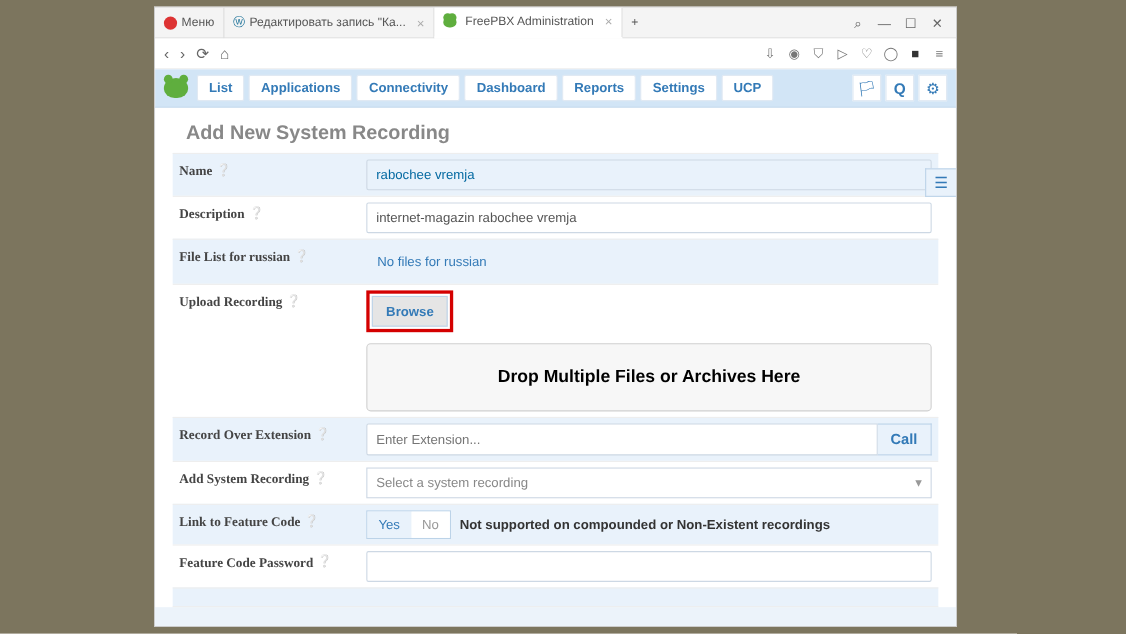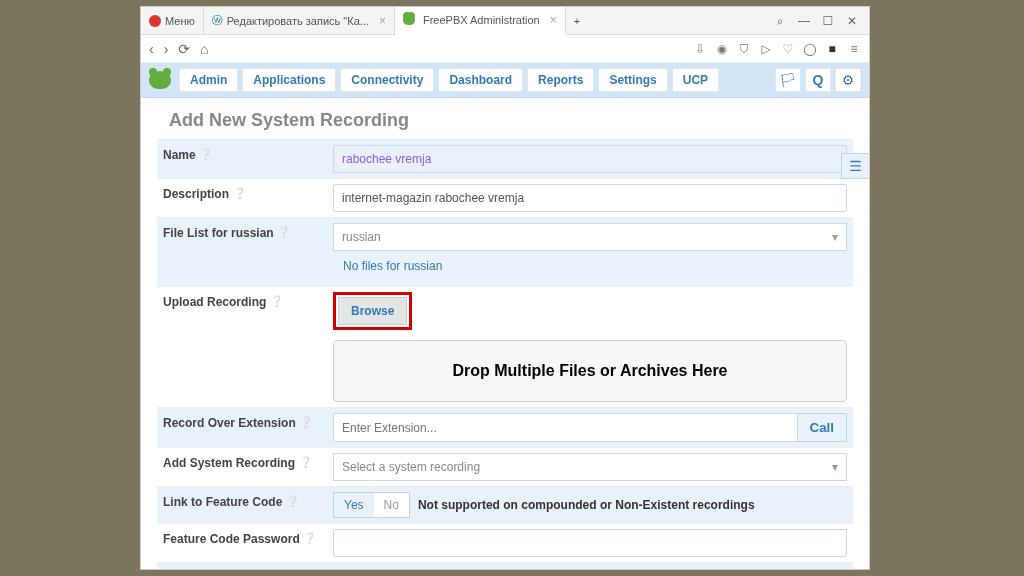--- a/index.html
+++ b/index.html
@@ -21,25 +21,25 @@
   .frog { width:22px;height:18px;border-radius:50% 50% 45% 45%;background:#5fae3e;position:relative;margin-right:4px;}
   .frog::before,.frog::after{content:'';position:absolute;top:-3px;width:8px;height:8px;background:#5fae3e;border-radius:50%;}
   .frog::before{left:0;} .frog::after{right:0;}
   .menu-item { background: #fff; color: #337ab7; font-weight: bold; padding: 4px 10px; font-size: 12px; border: 1px solid #e0e9f3; border-radius: 2px; }
   .menubar-right { margin-left: auto; display: flex; gap: 4px; }
   .iconbtn { background: #fff; border: 1px solid #e0e9f3; width: 26px; height: 24px; display: flex; align-items:center; justify-content:center; color:#337ab7; font-size:14px; }
   .page { background: #fff; margin: 0; padding: 8px 16px 0 16px; }
   .page-title { color: #888; font-size: 18px; font-weight: bold; margin: 4px 0 8px 12px; }
   .form-row { display: flex; border-top: 1px solid #eee; }
   .form-row.blue { background: #e9f2fb; }
-  .label-cell { width: 170px; padding: 8px 6px; font-weight: bold; font-size: 12px; color: #444; display:flex; gap:4px; }
+  .label-cell { width: 170px; padding: 8px 6px; font-weight: bold; font-size: 12px; color: #444; display:flex; gap:4px;font-family:Liberation Serif, serif; }
   .help-icon { color:#5cb3e6; font-size:11px; }
   .field-cell { flex: 1; padding: 5px 6px; }
   .input { width: 100%; padding: 6px 8px; border: 1px solid #cdd8e4; background:#fff; font-size: 12px; border-radius: 2px; color:#555; }
-  .input.blue { background: #e9f2fb; color:#8b5cf6; }
+  .input.blue { background: #e9f2fb; color:#0369a1; }
   .select-like { width:100%; padding:6px 8px; border:1px solid #cdd8e4; background:#fff; font-size:12px; color:#888; position:relative; }
   .select-like::after { content:'▾'; position:absolute; right:8px; color:#999; }
   .no-files { padding: 8px 10px; color:#337ab7; font-size:12px; }
   .browse-wrap { display:inline-block; border: 3px solid #d40000; padding:2px; }
   .browse-btn { background:#e5e5e5; border:1px solid #bcd3e8; color:#337ab7; font-weight:bold; padding: 6px 12px; font-size:12px; }
   .dropzone { margin-top:10px; border:1px solid #d0d0d0; border-radius:4px; background:#f7f7f7; height:62px; display:flex; align-items:center; justify-content:center; font-size:16px; font-weight:bold; color:#000000; }
   .ext-row { display:flex; gap:0; }
   .ext-row .input { flex:1; border-radius:2px 0 0 2px; }
   .call-btn { background:#e9f2fb; border:1px solid #bcd3e8; color:#337ab7; font-weight:bold; padding:6px 12px; border-left:0; }
   .yesno { display:flex; align-items:center; gap:8px; }
@@ -89,21 +89,21 @@
       <span class="icon">▷</span>
       <span class="icon">♡</span>
       <span class="icon">◯</span>
       <span class="icon" style="color:#333">■</span>
       <span class="icon">≡</span>
     </div>
   </div>
   <div class="content">
     <div class="menubar">
       <span class="frog"></span>
-      <span class="menu-item">Admin</span>
+      <span class="menu-item">List</span>
       <span class="menu-item">Applications</span>
       <span class="menu-item">Connectivity</span>
       <span class="menu-item">Dashboard</span>
       <span class="menu-item">Reports</span>
       <span class="menu-item">Settings</span>
       <span class="menu-item">UCP</span>
       <div class="menubar-right">
         <span class="iconbtn">🏳</span>
         <span class="iconbtn">
             <b>Q</b>
@@ -129,21 +129,20 @@
           </div>
         <div class="field-cell"><input class="input" value="internet-magazin rabochee vremja" style=""></div>
       </div>
 
       <div class="form-row blue">
         <div class="label-cell">
             <span>File List for russian</span>
             <span class="help-icon">❔</span>
           </div>
         <div class="field-cell">
-          <div class="select-like">russian</div>
           <div class="no-files">No files for russian</div>
         </div>
       </div>
 
       <div class="form-row">
         <div class="label-cell">
             <span>Upload Recording</span>
             <span class="help-icon">❔</span>
           </div>
         <div class="field-cell">

